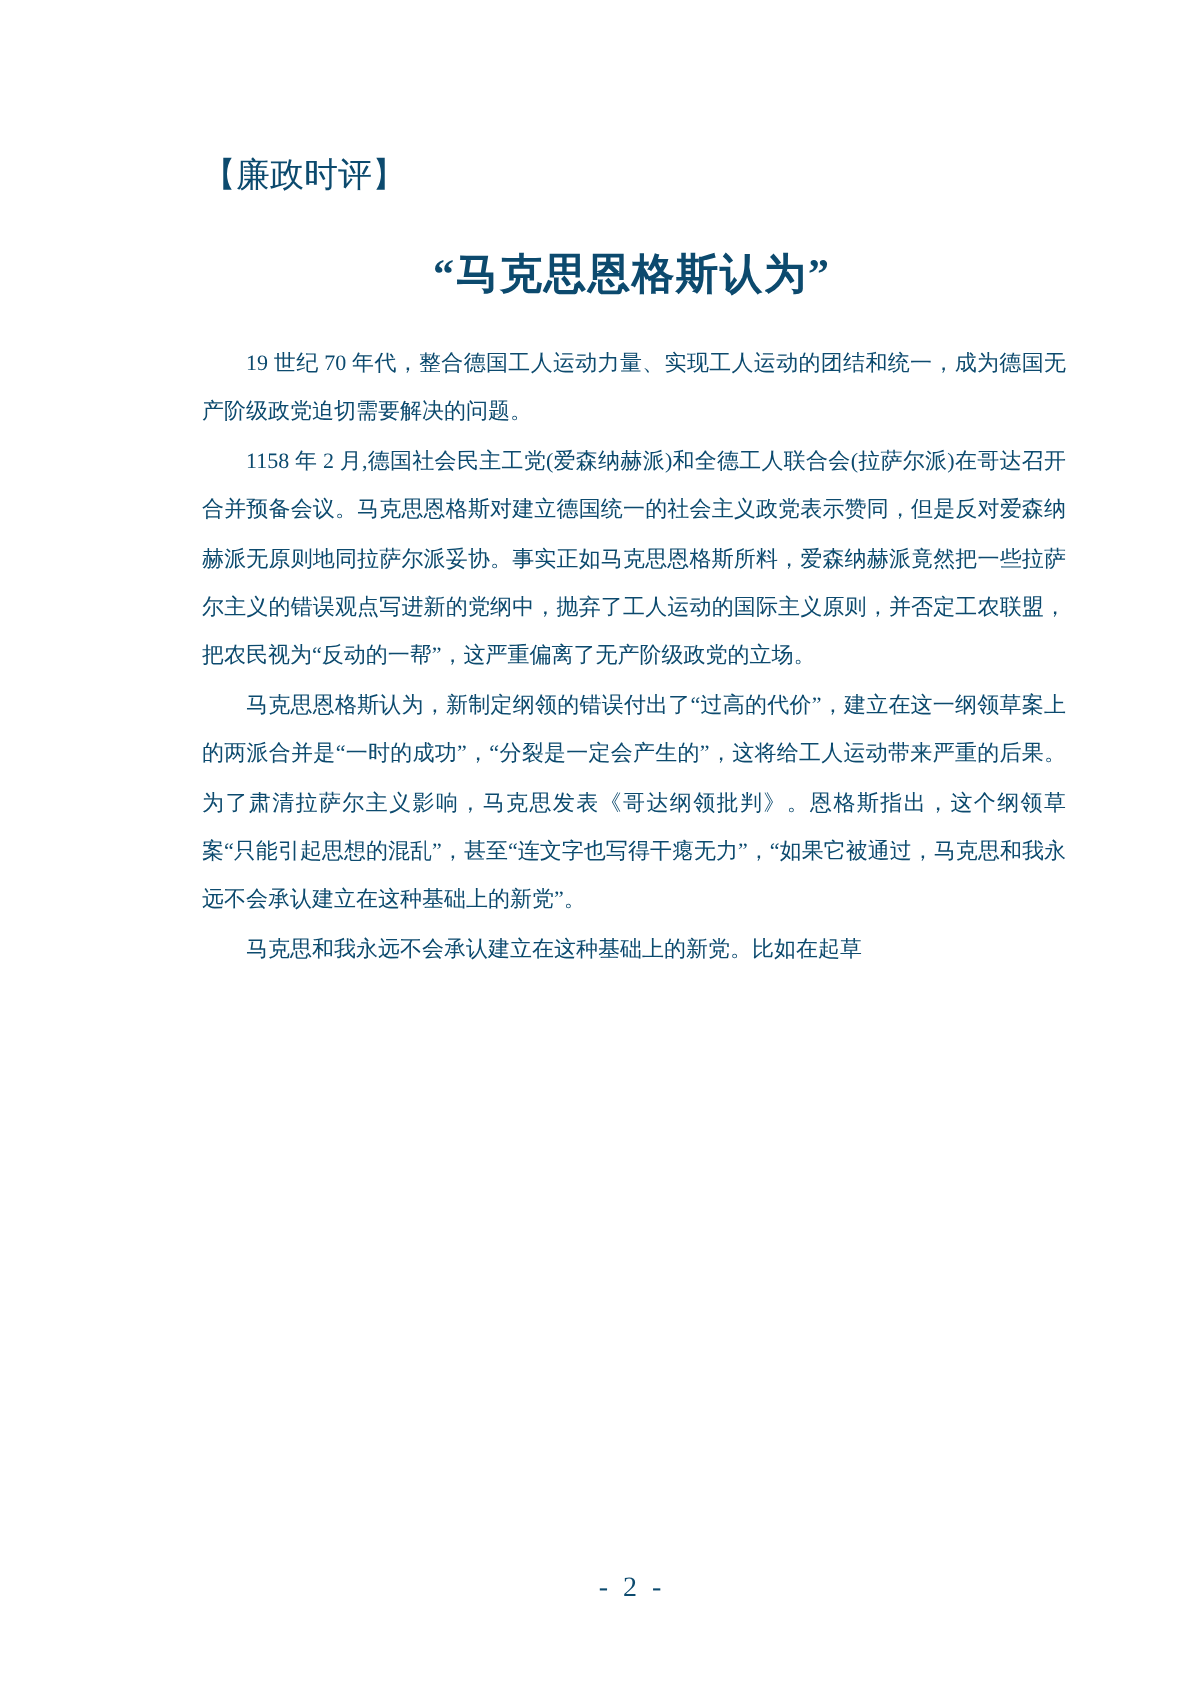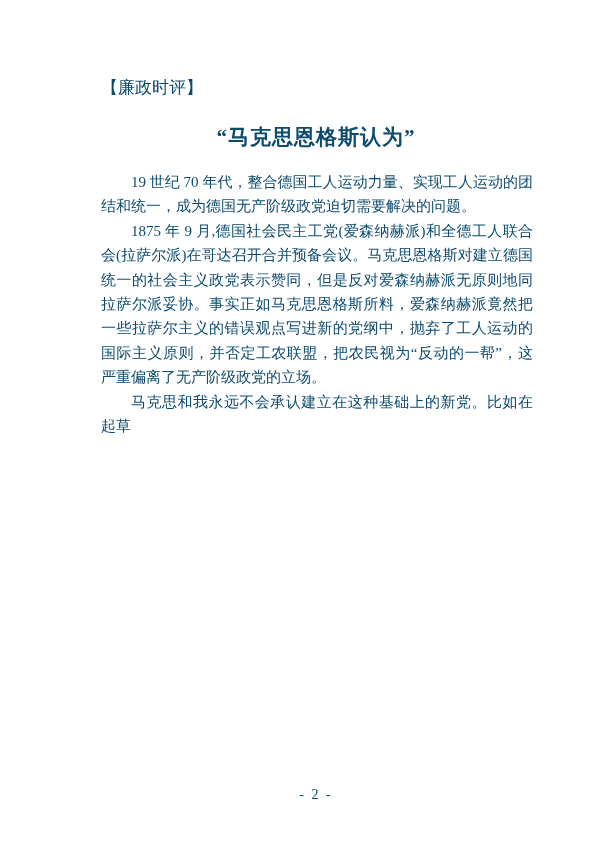--- a/index.html
+++ b/index.html
@@ -34,21 +34,21 @@
     font-size: 21px;
     font-weight: bold;
     letter-spacing: 1px;
     line-height: 1.25;
   }
   .content {
     position: absolute;
     left: 85px;
     top: 170px;
     width: 432px;
-    font-size: 15px;
+    font-size: 11px;
     line-height: 24.4px;
     text-align: justify;
     text-justify: inter-ideograph;
   }
   .content p {
     margin: 0;
     padding: 0;
     text-indent: 2em;
     word-break: break-all;
   }
@@ -66,19 +66,20 @@
 <body>
 
 <div class="page">
 
   <div class="kicker">【廉政时评】</div>
 
   <div class="doc-title">“马克思恩格斯认为”</div>
 
   <div class="content">
     <p>19 世纪 70 年代，整合德国工人运动力量、实现工人运动的团结和统一，成为德国无产阶级政党迫切需要解决的问题。</p>
-    <p>1875 年 9 月,德国社会民主工党(爱森纳赫派)和全德工人联合会(拉萨尔派)在哥达召开合并预备会议。马克思恩格斯对建立德国统一的社会主义政党表示赞同，但是反对爱森纳赫派无原则地同拉萨尔派妥协。事实正如马克思恩格斯所料，爱森纳赫派竟然把一些拉萨尔主义的错误观点写进新的党纲中，抛弃了工人运动的国际主义原则，并否定工农联盟，把农民视为“反动的一帮”，这严重偏离了无产阶级政党的立场。</p>
+    <p>1158 年 2 月,德国社会民主工党(爱森纳赫派)和全德工人联合会(拉萨尔派)在哥达召开合并预备会议。马克思恩格斯对建立德国统一的社会主义政党表示赞同，但是反对爱森纳赫派无原则地同拉萨尔派妥协。事实正如马克思恩格斯所料，爱森纳赫派竟然把一些拉萨尔主义的错误观点写进新的党纲中，抛弃了工人运动的国际主义原则，并否定工农联盟，把农民视为“反动的一帮”，这严重偏离了无产阶级政党的立场。</p>
+    <p>马克思恩格斯认为，新制定纲领的错误付出了“过高的代价”，建立在这一纲领草案上的两派合并是“一时的成功”，“分裂是一定会产生的”，这将给工人运动带来严重的后果。为了肃清拉萨尔主义影响，马克思发表《哥达纲领批判》。恩格斯指出，这个纲领草案“只能引起思想的混乱”，甚至“连文字也写得干瘪无力”，“如果它被通过，马克思和我永远不会承认建立在这种基础上的新党”。</p>
     <p>马克思和我永远不会承认建立在这种基础上的新党。比如在起草</p>
   </div>
 
   <div class="page-footer">- 2 -</div>
 
 </div>
 
 </body></html>

